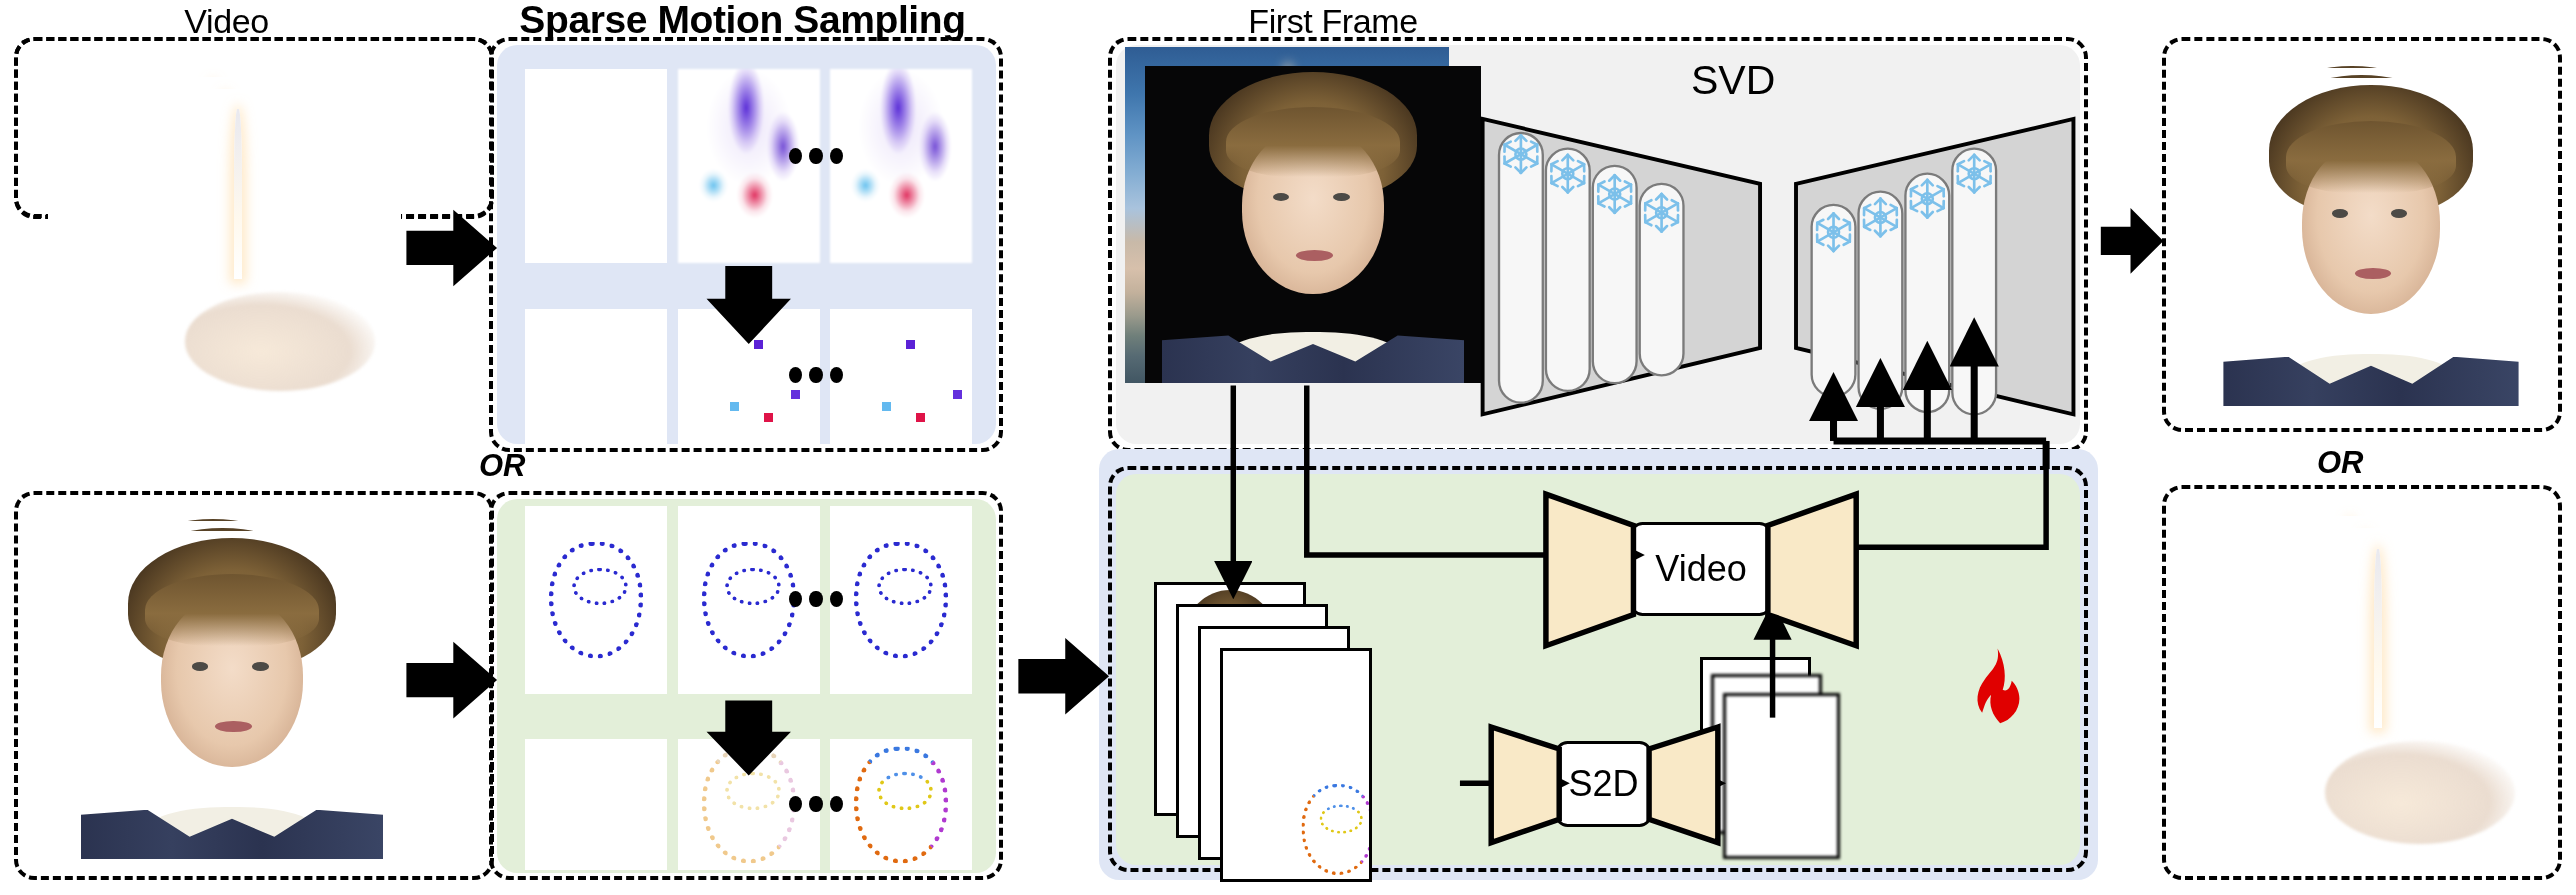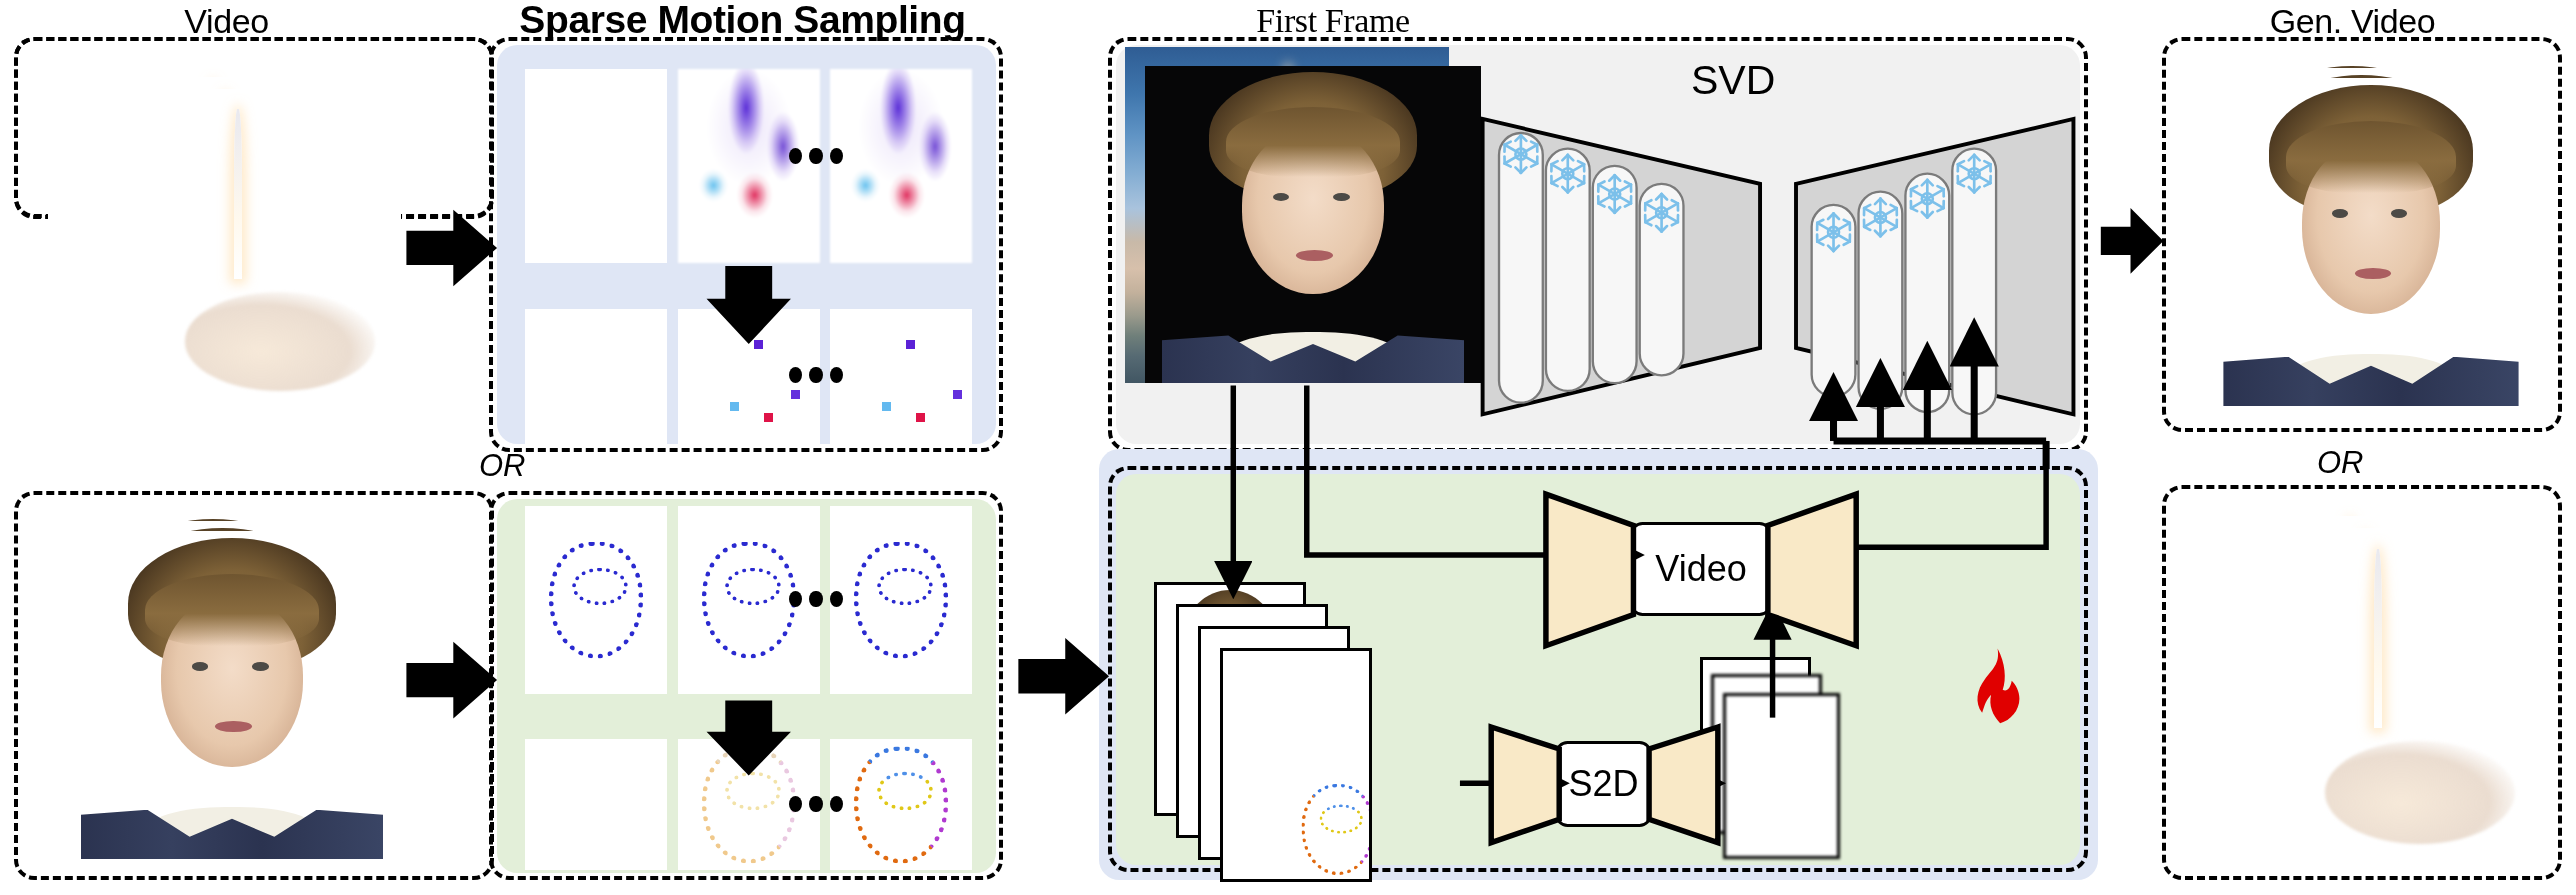--- a/index.html
+++ b/index.html
@@ -142,21 +142,21 @@
     position:absolute;
     display:flex; gap:7px; align-items:center;
   }
   .ellipsis i {
     width:13.3px; height:16.4px; background:#000; border-radius:50%;
   }
 
   
   .or-label {
     position:absolute;
-    font-size:31px; font-weight:400; font-style:italic;
+    font-size:31px; font-weight:700; font-style:italic;
     color:#000; white-space:nowrap;text-align:right;
   }
   .svd-label {
     position:absolute; font-size:41px; color:#000; white-space:nowrap;
   }
   .mofa-label {
     position:absolute; font-size:36px; color:#000;
     text-align:center; line-height:1.25; white-space:nowrap;
   }
   .box-label {
@@ -170,22 +170,21 @@
     pointer-events:none;
   }
 </style>
 </head>
 <body>
 
 <div id="stage">
 
   <div class="col-header" style="left:43px; top:1.6px; width:367px;">Video</div>
   <div class="col-header big" style="left:461px; top:-1.6px; width:563px;">Sparse Motion Sampling</div>
-  <div class="col-header" style="left:1114px; top:1.6px; width:438px;font-family:Liberation Serif, serif;">First Frame</div>
-  <div class="col-header" style="left:2157px; top:1.6px; width:391px;">Gen. Video</div>
+  <div class="col-header" style="left:1114px; top:1.6px; width:438px;">First Frame</div>
 
   <div class="dashed-panel" style="left:14px; top:37px; width:480px; height:182px;"></div>
   <div class="dashed-panel" style="left:14px; top:37px; width:480px; height:182px; border:none;"></div>
 
   <div class="dashed-panel" style="left:14px; top:37px; width:480px; height:181px;"></div>
 
   <div class="stack" style="left:48px; top:64px; width:364px; height:364px;">
     <div class="sheet rocket" style="left:0px; top:0px; width:328px; height:328px;"></div>
     <div class="sheet rocket" style="left:12.5px; top:12.5px; width:328px; height:328px;"></div>
     <div class="sheet rocket" style="left:25px; top:25px; width:328px; height:328px;"></div>

